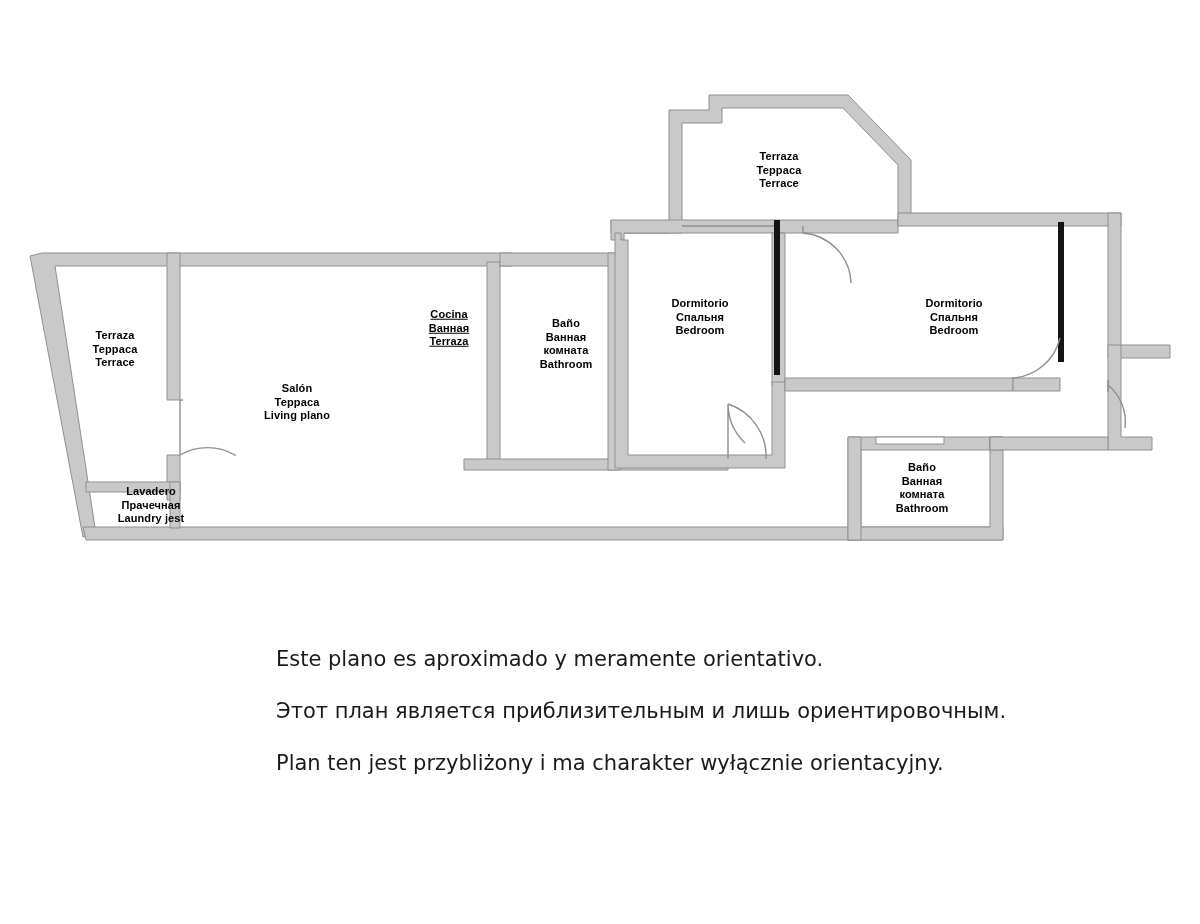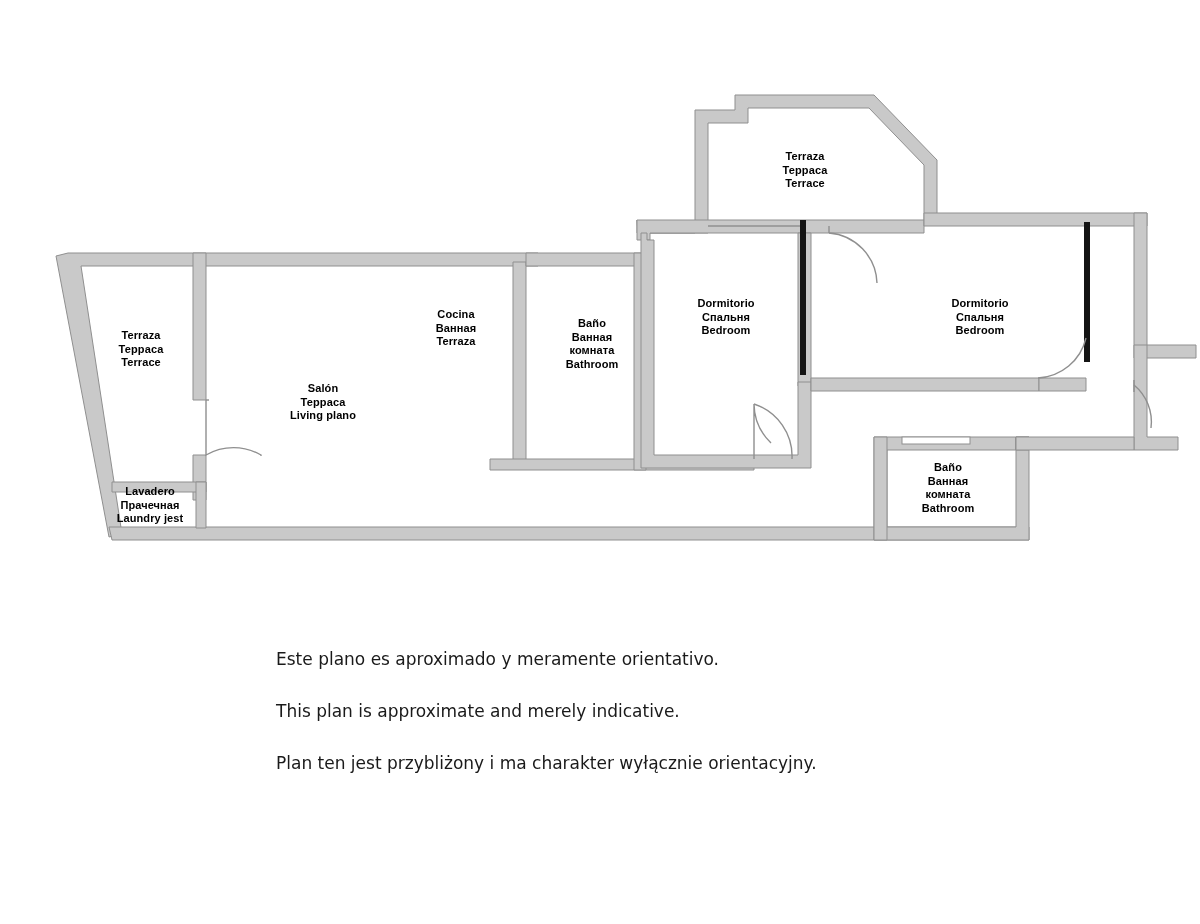--- a/index.html
+++ b/index.html
@@ -14,21 +14,20 @@
     font-family: "Liberation Sans", sans-serif;
     color: #000000;
     overflow: hidden;
   }
   #floorplan-stage {
     position: absolute;
     left: 0;
     top: 0;
     width: 988px;
     height: 600px;
-    margin-left: 26px;
   }
   #floorplan-svg {
     position: absolute;
     left: 0;
     top: 0;
   }
   .room-label {
     position: absolute;
     font-size: 11px;
     font-weight: bold;
@@ -41,21 +40,21 @@
   .room-label span {
     display: block;
   }
   #disclaimer {
     position: absolute;
     left: 276px;
     top: 648px;
     width: 860px;
   }
   .disclaimer-line {
-    font-size: 17px;
+    font-size: 21px;
     line-height: 22px;
     color: #1a1a1a;
     margin-bottom: 30px;
     font-family: "DejaVu Sans", sans-serif;
     font-weight: 400;
   }
   .disclaimer-line:last-child {
     margin-bottom: 16px;
   }
 </style>
@@ -154,21 +153,21 @@
     <span>Терраса</span>
     <span>Terrace</span>
   </div>
 
   <div class="room-label" style="left:297px; top:402px; transform:translate(-50%,-50%);">
     <span>Salón</span>
     <span>Терраса</span>
     <span>Living plano</span>
   </div>
 
-  <div class="room-label" style="left:430px; top:328px; transform:translate(-50%,-50%);">
+  <div class="room-label" style="left:449px; top:328px; transform:translate(-50%,-50%);text-decoration:underline;">
     <span>Cocina</span>
     <span>Ванная</span>
     <span>Terraza</span>
   </div>
 
   <div class="room-label" style="left:566px; top:344px; transform:translate(-50%,-50%);">
     <span>Baño</span>
     <span>Ванная</span>
     <span>комната</span>
     <span>Bathroom</span>
@@ -186,24 +185,24 @@
     <span>Bedroom</span>
   </div>
 
   <div class="room-label" style="left:922px; top:488px; transform:translate(-50%,-50%);">
     <span>Baño</span>
     <span>Ванная</span>
     <span>комната</span>
     <span>Bathroom</span>
   </div>
 
-  <div class="room-label" style="left:124px; top:505px; transform:translate(-50%,-50%);">
+  <div class="room-label" style="left:151px; top:505px; transform:translate(-50%,-50%);">
     <span>Lavadero</span>
     <span>Прачечная</span>
     <span>Laundry jest</span>
   </div>
 </div>
 
 <div id="disclaimer">
   <div class="disclaimer-line">Este plano es aproximado y meramente orientativo.</div>
-  <div class="disclaimer-line">This plan is approximate and merely indicative.</div>
+  <div class="disclaimer-line">Этот план является приблизительным и лишь ориентировочным.</div>
   <div class="disclaimer-line">Plan ten jest przybliżony i ma charakter wyłącznie orientacyjny.</div>
 </div>
 
 </body></html>

